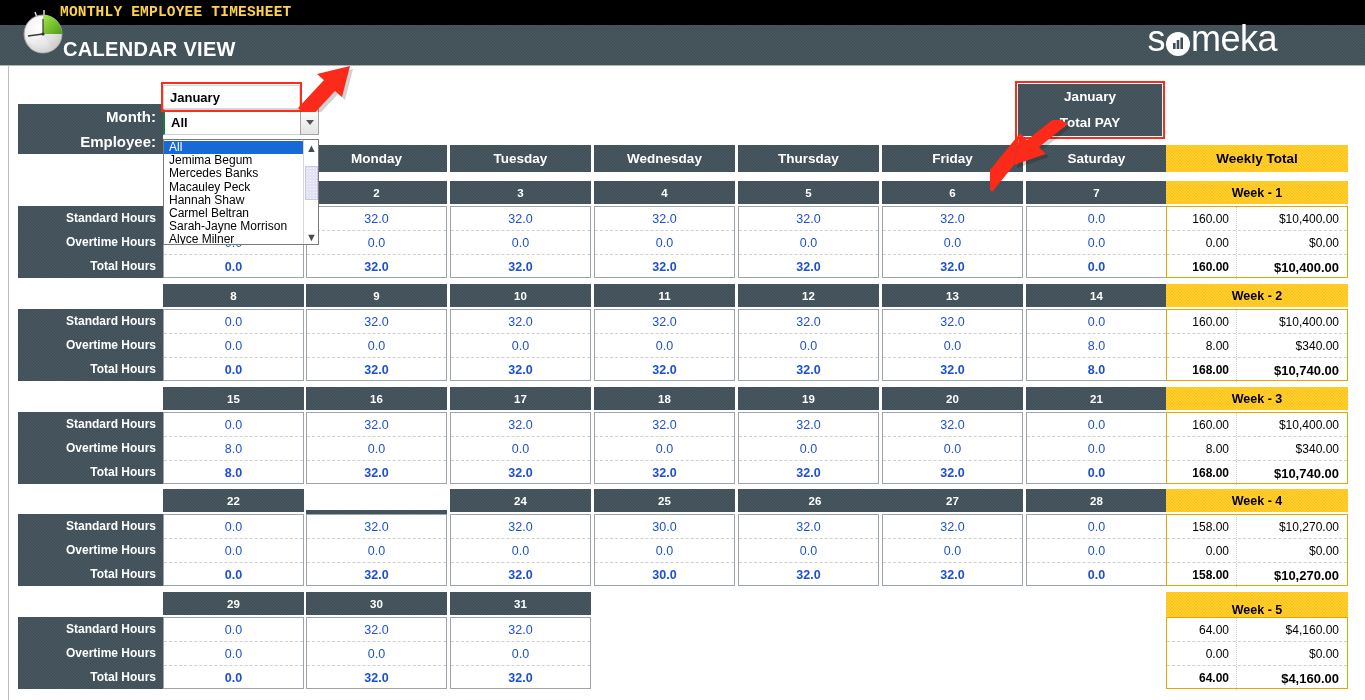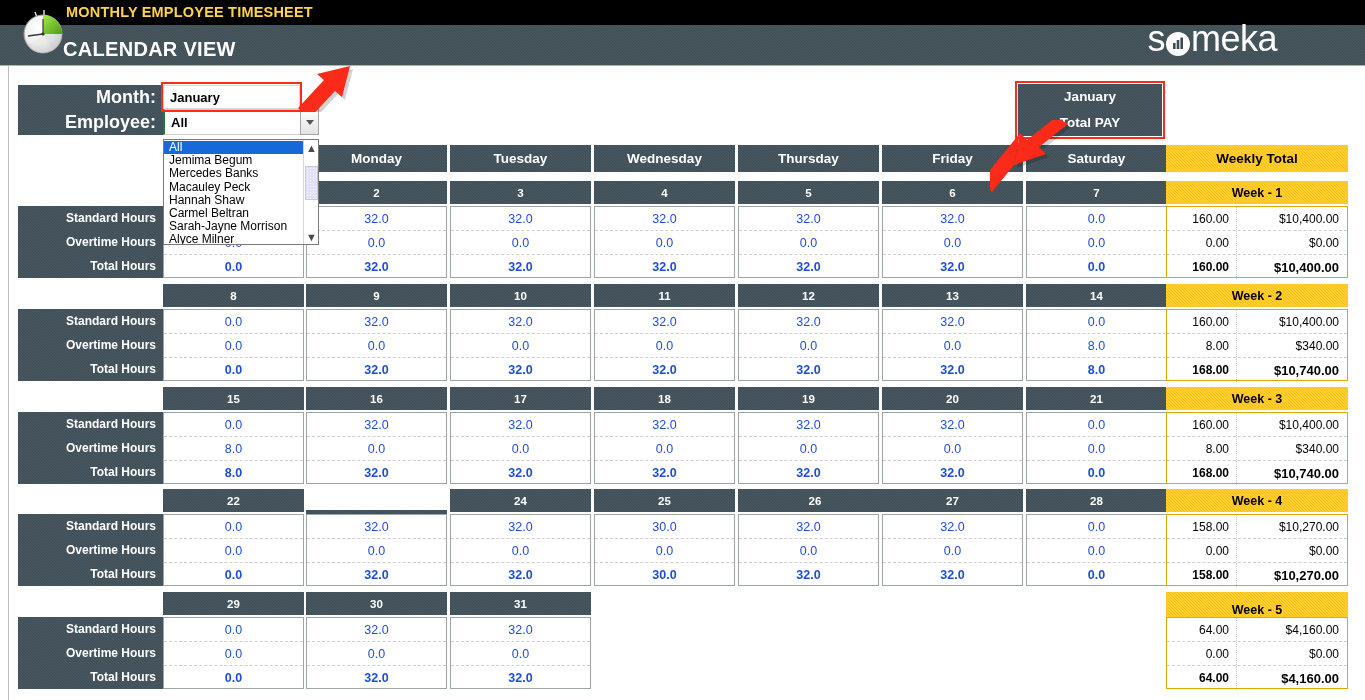--- a/index.html
+++ b/index.html
@@ -13,22 +13,22 @@
   #app { position: relative; width: 1365px; height: 700px; background:#fff; }
 
   
   .hdr { position:absolute; left:0; top:0; width:1365px; height:65px; }
   .hdr-top { position:absolute; left:0; top:0; width:1365px; height:25px; background:#000000; }
   .hdr-bot { position:absolute; left:0; top:25px; width:1365px; height:40px;
              background:#3d4d55;
              background-image:
                linear-gradient(45deg, rgba(255,255,255,.055) 25%, transparent 25%, transparent 50%, rgba(255,255,255,.055) 50%, rgba(255,255,255,.055) 75%, transparent 75%);
              background-size:3px 3px; }
-  .hdr-title1 { position:absolute; left:66px; top:4px; font-size:14.5px; font-weight:bold;
-                color:#ffd24d; letter-spacing:.2px; white-space:nowrap; }
+  .hdr-title1 { position:absolute; left:60px; top:4px; font-size:14.5px; font-weight:bold;
+                color:#ffd24d; letter-spacing:.2px; white-space:nowrap;font-family:Liberation Mono, monospace; }
   .hdr-title2 { position:absolute; left:63px; top:38px; font-size:20px; font-weight:bold;
                 color:#ffffff; letter-spacing:.3px; white-space:nowrap; }
   .logo { position:absolute; left:17px; top:6px; width:52px; height:52px; }
   .brand { position:absolute; right:88px; top:18px; font-size:36px; color:#ffffff;
            font-weight:normal; letter-spacing:-0.5px; }
   .brand .dot { display:inline-block; position:relative; }
 
   
   .sheet { position:absolute; left:0; top:65px; width:1365px; height:635px; background:#ffffff; }
 
@@ -62,21 +62,21 @@
 
   .dayhdr { font-size:11.5px; }
   .dowhdr { font-size:13.5px; }
   .hrs { font-size:12.5px; }
   .hrs-bold { font-size:12.5px; font-weight:bold; }
 
   
   .wk-block { position:absolute; border:1px solid #e0a800; }
 
   
-  .ctl-label { font-size:18px; }
+  .ctl-label { font-size:15px;margin-top:19px; }
   .inputbox {
     position:absolute; background:#ffffff; border:1px solid #cfcfcf;
     display:flex; align-items:center; padding-left:6px;
     font-size:13px; color:#000; font-weight:bold;
   }
   .month-input { border:1px solid #d9d9d9; }
   .emp-input { border-left:2px solid #1a7a3c; border-top:1px solid #d0d0d0;
                border-bottom:1px solid #d0d0d0; border-right:none; font-weight:bold; }
   .dd-btn {
     position:absolute; background:linear-gradient(#fdfdfd,#e4e4e4);

